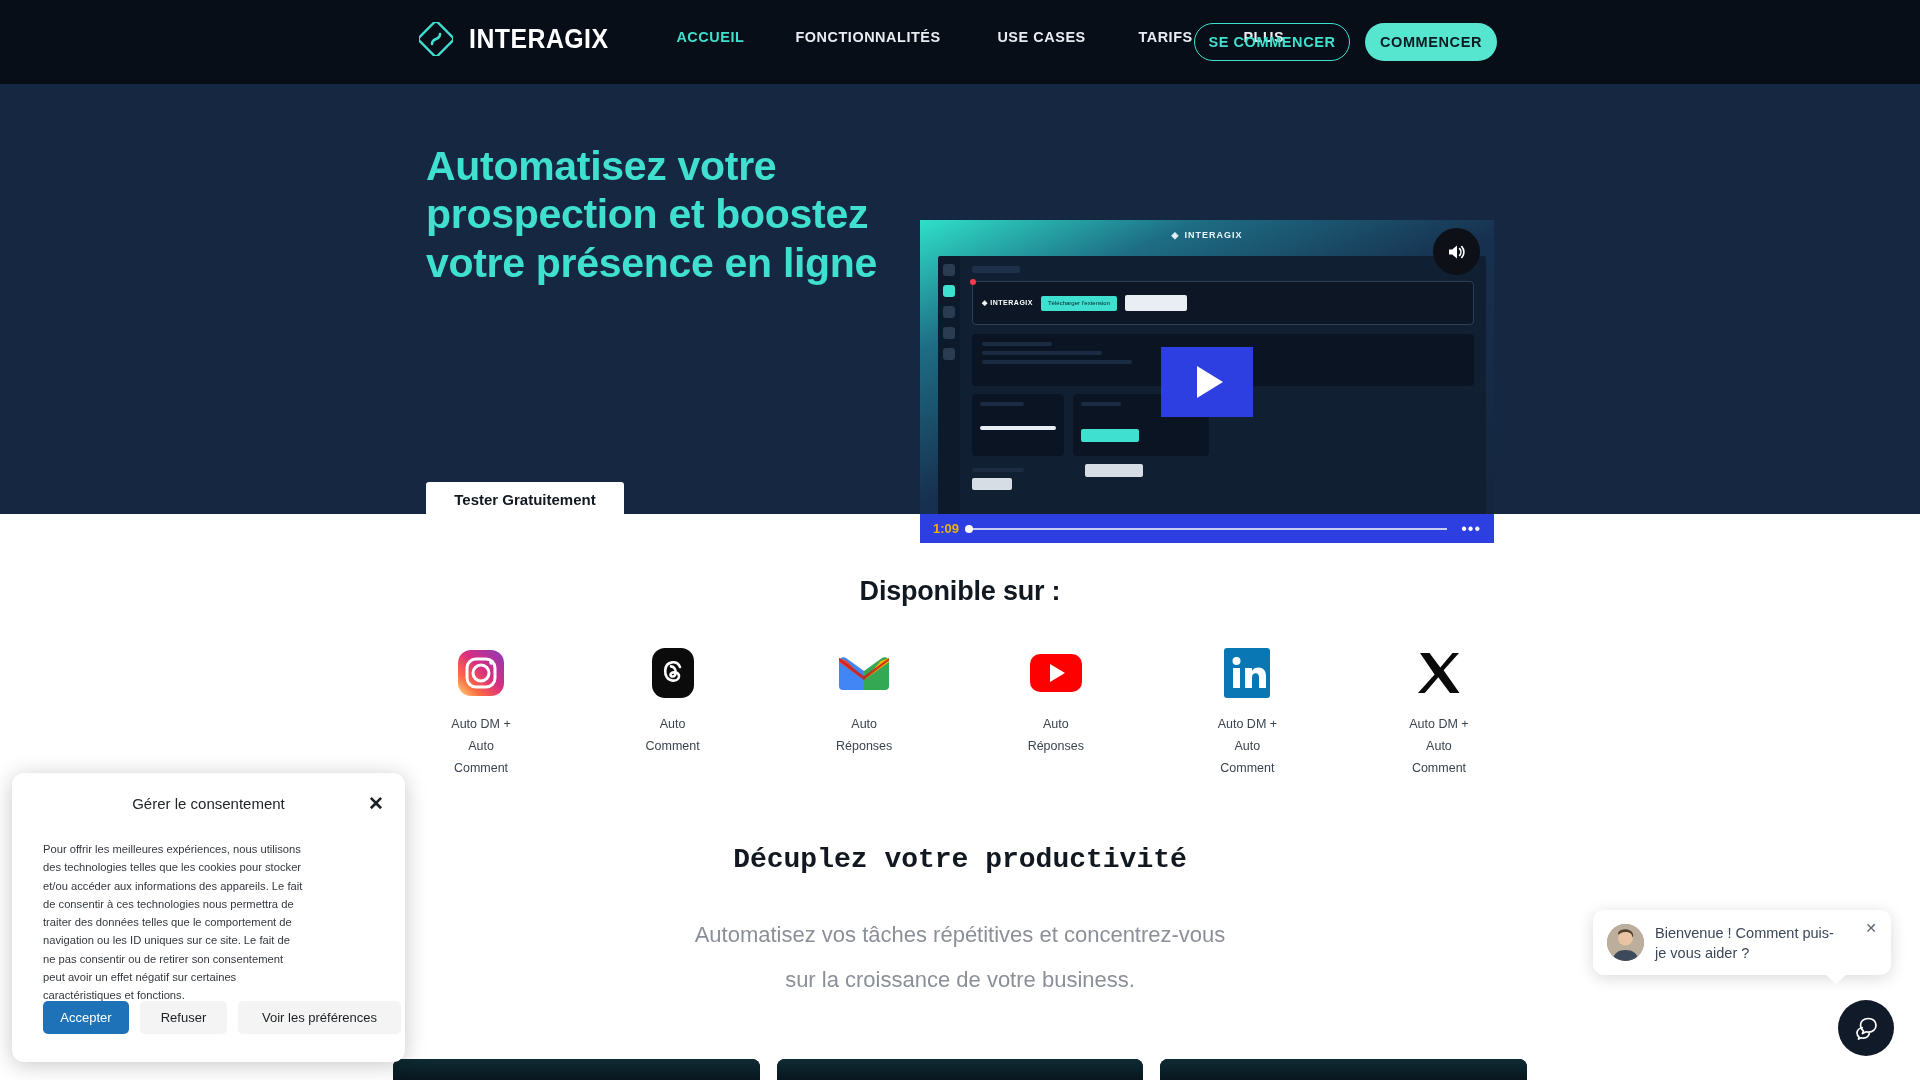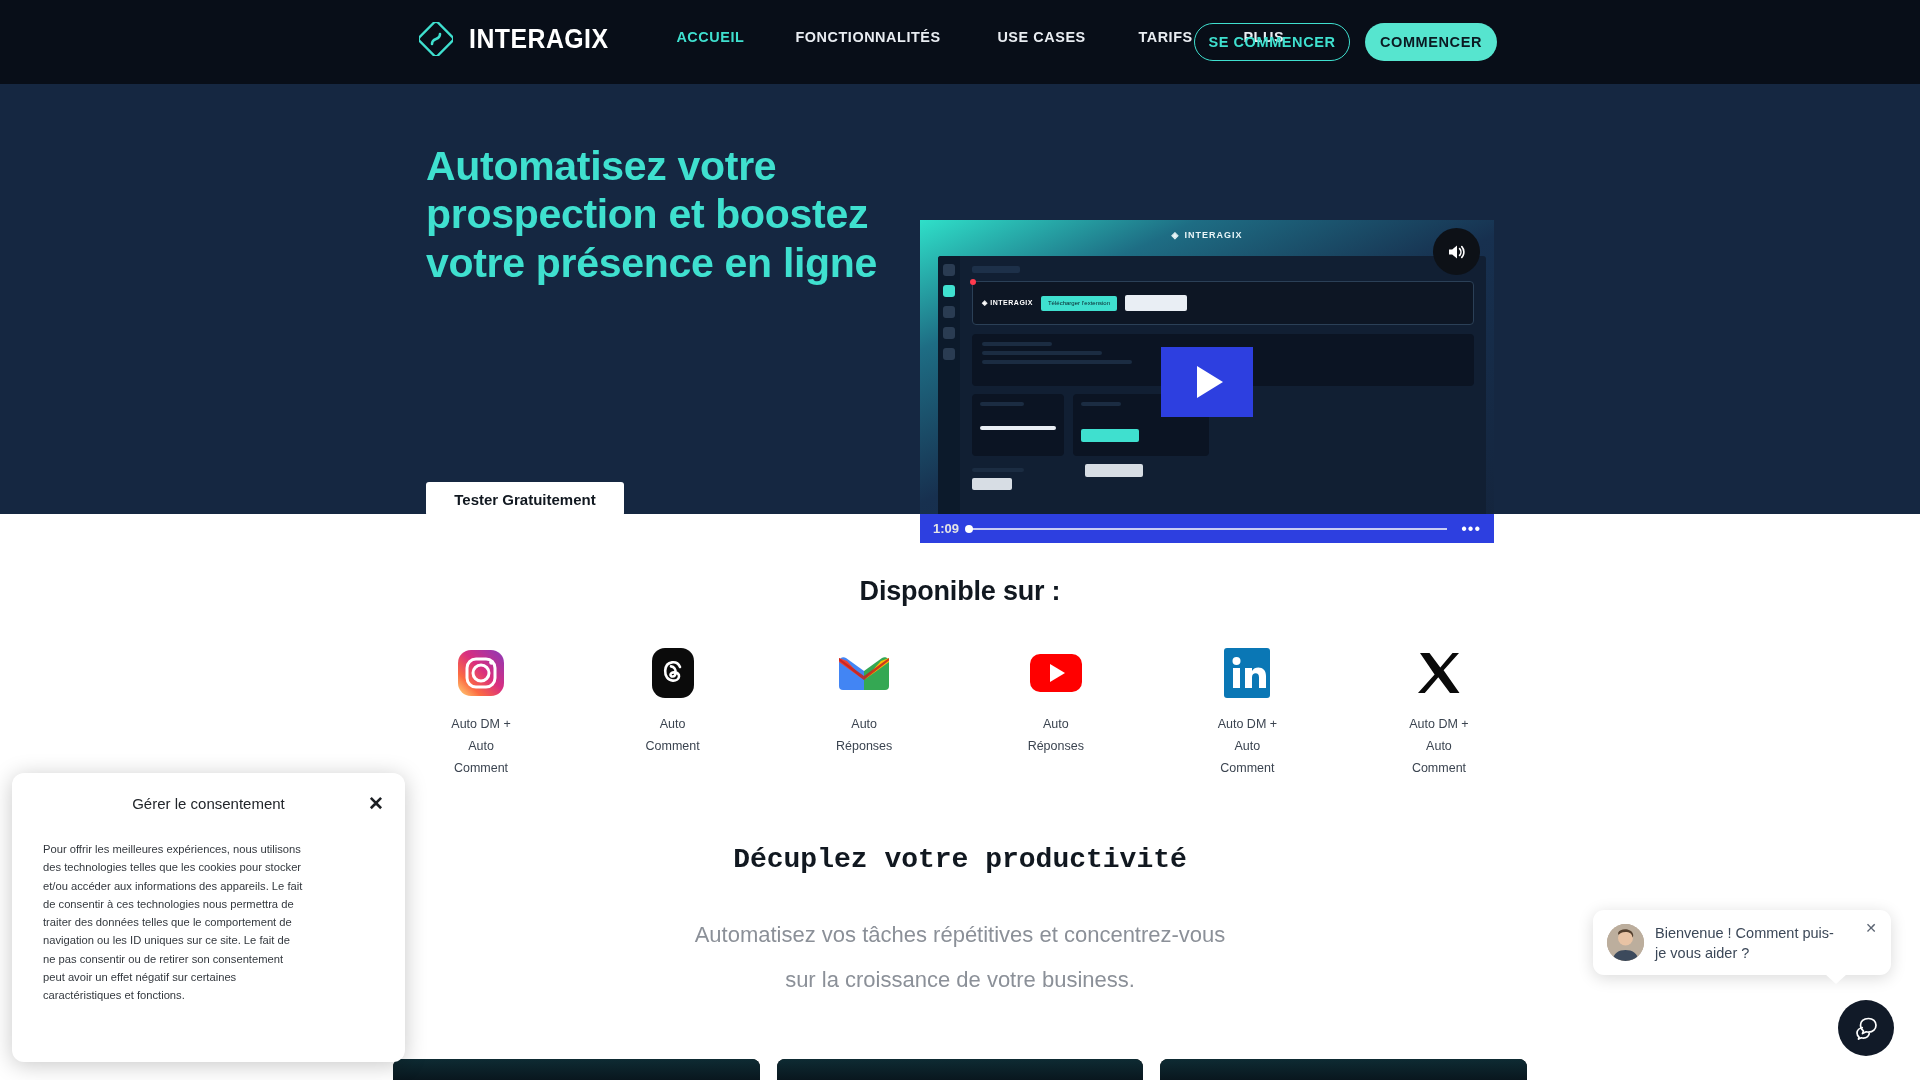--- a/index.html
+++ b/index.html
@@ -111,21 +111,21 @@
   }
   .play-tri { width: 0; height: 0; border-left: 26px solid #fff; border-top: 16px solid transparent; border-bottom: 16px solid transparent; margin-left: 5px; }
   .sound-btn {
     position: absolute; right: 14px; top: 8px; width: 47px; height: 47px; border-radius: 50%;
     background: #0d1117; display: flex; align-items: center; justify-content: center; cursor: pointer; z-index: 6;
   }
   .vctrl {
     position: absolute; left: 0; bottom: 0; width: 574px; height: 29px;
     background: #2d3fe0; display: flex; align-items: center; padding: 0 13px; z-index: 7;
   }
-  .vctrl .t { color: #e5e5e5; font-size: 13px; font-weight: 700; margin-right: 9px; }
+  .vctrl .t { color: #eab308; font-size: 13px; font-weight: 700; margin-right: 9px; }
   .vctrl .track { flex: 1; height: 2px; background: #c9cdf4; position: relative; margin-right: 14px; }
   .vctrl .knob { position: absolute; left: -3px; top: -3px; width: 8px; height: 8px; border-radius: 50%; background: #fff; }
   .vctrl .more { color: #fff; font-size: 16px; letter-spacing: 1px; line-height: 0; cursor: pointer; }
 
   
   .body-sec { position: absolute; top: 514px; left: 0; width: 1920px; background: #fff; }
   .avail-title {
     position: absolute; top: 62px; width: 1920px; text-align: center;
     color: #111820; font-size: 27px; font-weight: 700; letter-spacing: -0.2px;
   }
@@ -383,20 +383,25 @@
 
       </div>
 
     </div>
   </div>
 
   <div class="cookie">
     <div class="cookie-title">Gérer le consentement</div>
     <div class="cookie-x">✕</div>
     <div class="cookie-body">Pour offrir les meilleures expériences, nous utilisons des technologies telles que les cookies pour stocker et/ou accéder aux informations des appareils. Le fait de consentir à ces technologies nous permettra de traiter des données telles que le comportement de navigation ou les ID uniques sur ce site. Le fait de ne pas consentir ou de retirer son consentement peut avoir un effet négatif sur certaines caractéristiques et fonctions.</div>
+    <div class="cookie-btns">
+      <div class="ck-btn ck-accept">Accepter</div>
+      <div class="ck-btn ck-refuse">Refuser</div>
+      <div class="ck-btn ck-prefs">Voir les préférences</div>
+    </div>
   </div>
 
   <div class="chat-bubble">
     <div class="chat-avatar">
       <svg width="37" height="37" viewBox="0 0 37 37">
         <rect width="37" height="37" fill="#bcae9d"></rect>
         <circle cx="18.5" cy="14" r="7.5" fill="#e8c3a4"></circle>
         <path d="M11 9c2-5 13-5 15 1 .5 1.5 0 3-.5 3.5-.5-4-3-5.5-7-5.5s-6 1.5-7 3z" fill="#54402e"></path>
         <path d="M5 37c1.5-8 7-11 13.5-11S30.5 29 32 37z" fill="#3c4a5c"></path>
       </svg>

